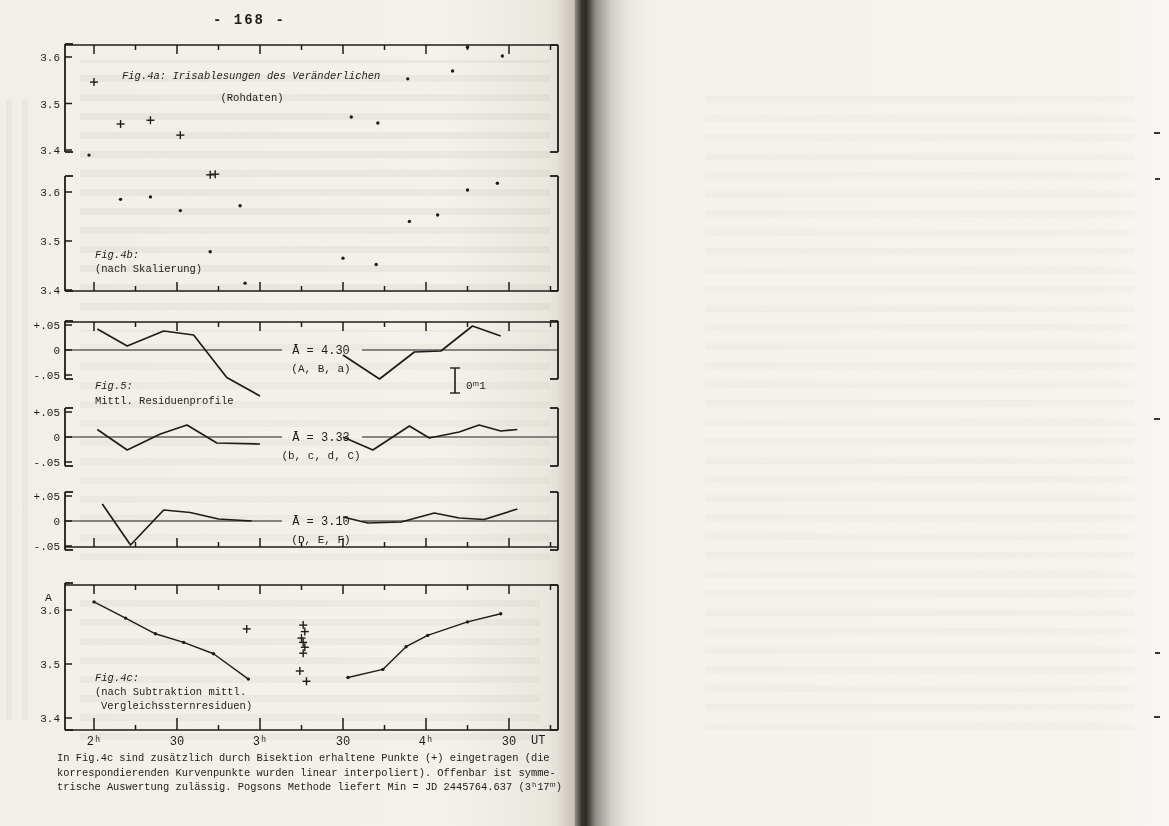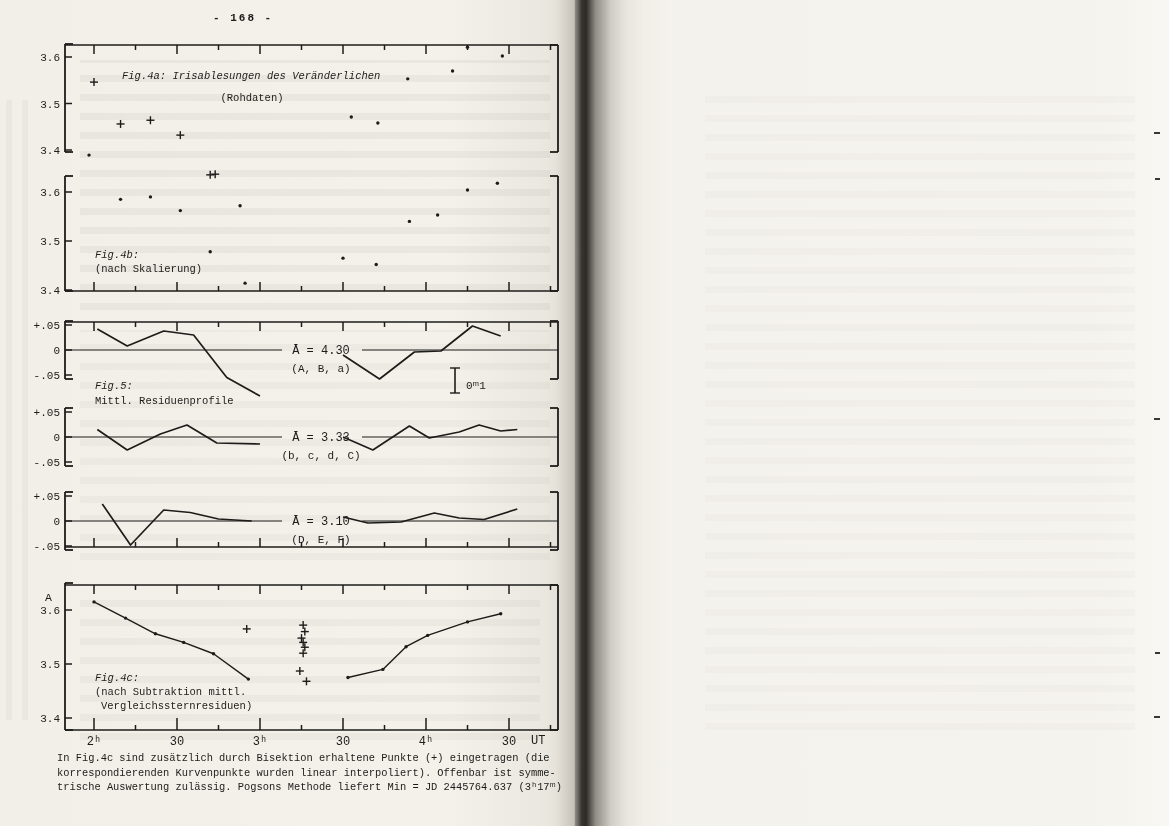--- a/index.html
+++ b/index.html
@@ -12,21 +12,21 @@
   #page-right{left:575px;width:594px;
     background:linear-gradient(90deg,#b9b5ac 0%,#d9d6cd 3%,#eeece5 8%,#f4f2ec 16%,#f5f3ed 88%,#f8f7f3 100%);}
   #gutter{position:absolute;left:556px;top:0;width:88px;height:826px;pointer-events:none;
     background:linear-gradient(90deg,rgba(30,26,22,0) 0%,rgba(30,26,22,0.12) 20%,
       rgba(22,19,16,0.80) 29%,rgba(22,19,16,0.88) 34%,rgba(45,40,34,0.42) 45%,
       rgba(90,84,74,0.16) 62%,rgba(120,114,102,0.05) 82%,rgba(0,0,0,0) 100%);}
   .ghost{position:absolute;pointer-events:none;
     background:repeating-linear-gradient(0deg,rgba(110,104,96,0.07) 0 7px,rgba(0,0,0,0) 7px 19px);}
   .ghost-v{position:absolute;pointer-events:none;
     background:repeating-linear-gradient(90deg,rgba(110,104,96,0.06) 0 6px,rgba(0,0,0,0) 6px 16px);}
-  .page-num{position:absolute;font-size:11px;font-weight:bold;letter-spacing:2px;white-space:pre;}
+  .page-num{position:absolute;font-size:14px;font-weight:bold;letter-spacing:2px;white-space:pre;}
   #header-left{left:213px;top:12px;}
   #caption{position:absolute;left:57px;top:751px;width:516px;white-space:pre;
         font-size:10.4px;line-height:14.6px;}
   #charts{position:absolute;left:0;top:0;}
   .edge-mark{position:absolute;background:#3a3733;}
 </style>
 </head>
 <body>
 
 <div id="scan">

